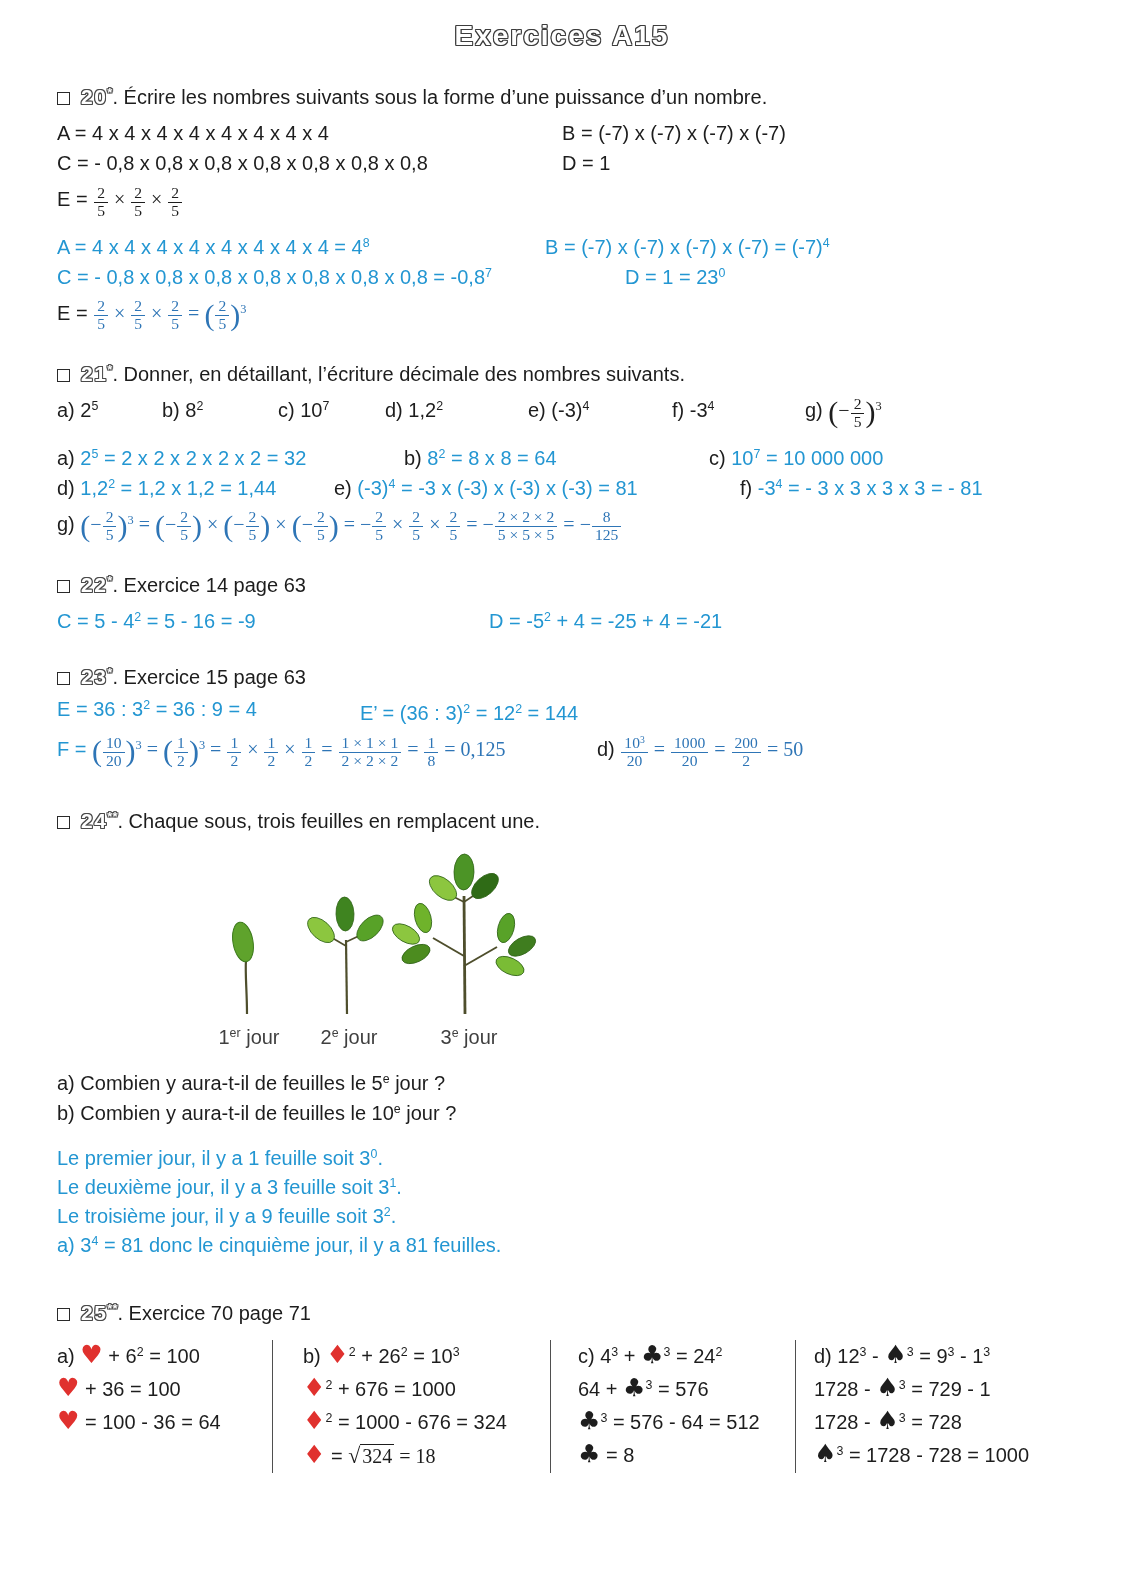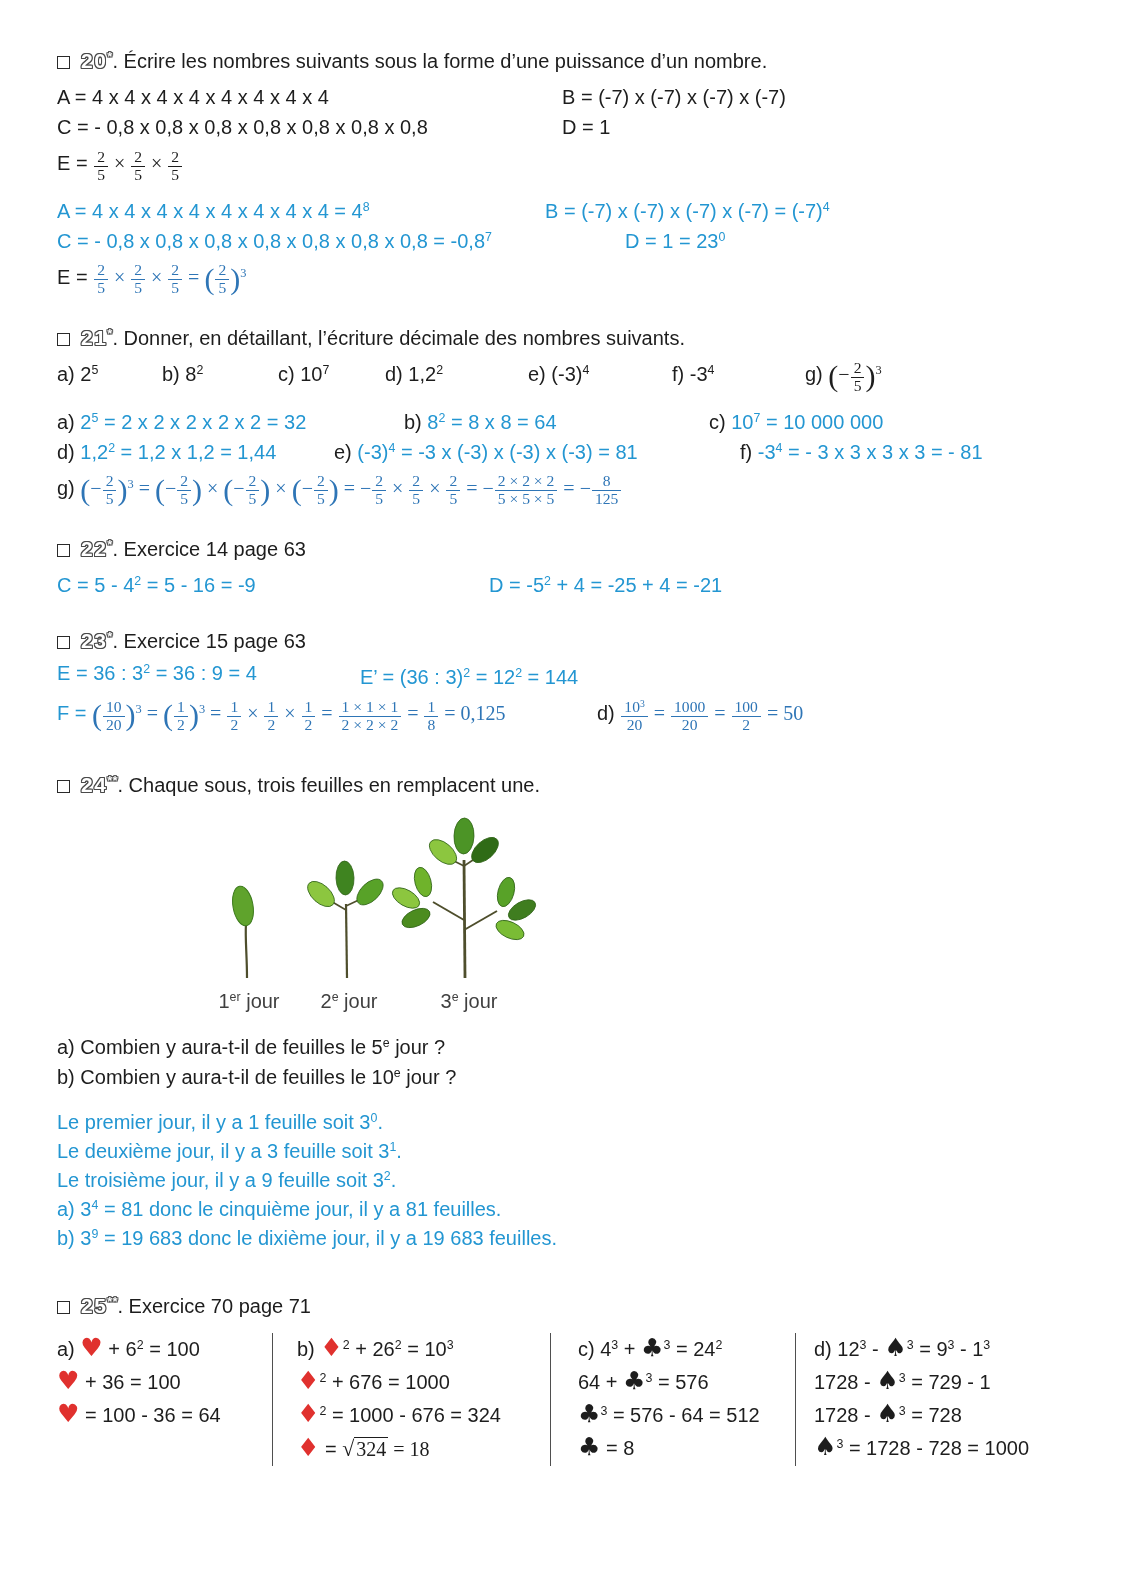--- a/index.html
+++ b/index.html
@@ -67,29 +67,30 @@
 
   .q24 { line-height:30px; }
   .answers24 { margin-top:16px; }
   .answers24 .line { line-height:29px; }
 
   
   .suitgrid { display:flex; align-items:stretch; margin-top:12px; }
   .suitcol { padding-right:12px; }
   .suitcol .line { line-height:33px; }
   .sc1 { width:215px; }
-  .sc2 { width:278px; border-left:1.5px solid #4f4f4f; padding-left:24px; }
+  .sc2 { width:278px; border-left:1.5px solid #4f4f4f; padding-left:30px; }
   .sc3 { width:245px; border-left:1.5px solid #4f4f4f; padding-left:27px; }
   .sc4 { flex:1; border-left:1.5px solid #4f4f4f; padding-left:18px; }
 </style>
 </head>
 <body>
 
 <div class="page">
 
+  <h1 class="page-title">Exercices A15</h1>
 
   <section class="exercise">
     <div class="exheader">
       <span class="checkbox"></span><span class="exnum"><span>20</span><sup class="exstar">*</sup></span><span class="extitle">. Écrire les nombres suivants sous la forme d’une puissance d’un nombre.</span>
     </div>
     <div class="row">
       <div class="cell w505 line"><span>A = 4 x 4 x 4 x 4 x 4 x 4 x 4 x 4</span></div>
       <div class="cell grow line"><span>B = (-7) x (-7) x (-7) x (-7)</span></div>
     </div>
     <div class="row">
@@ -147,21 +148,21 @@
   <section class="exercise">
     <div class="exheader">
       <span class="checkbox"></span><span class="exnum"><span>23</span><sup class="exstar">*</sup></span><span class="extitle">. Exercice 15 page 63</span>
     </div>
     <div class="row">
       <div class="cell" style="width:303px"><span style="color: rgb(35, 150, 210);">E = 36 : 3<span class="sup">2</span> = 36 : 9 = 4</span></div>
       <div class="cell grow line"><span style="color: rgb(35, 150, 210);">E’ = (36 : 3)<span class="sup">2</span> = 12<span class="sup">2</span> = 144</span></div>
     </div>
     <div class="row mtall">
       <div class="cell w540 line"><span style="color: rgb(35, 150, 210);">F = </span><span class="f-math" style="color: rgb(46, 117, 182);"><span class="bigp">(</span><span class="frac"><span class="num">10</span><span class="den">20</span></span><span class="bigp">)</span><span class="sup">3</span> = <span class="bigp">(</span><span class="frac"><span class="num">1</span><span class="den">2</span></span><span class="bigp">)</span><span class="sup">3</span> = <span class="frac"><span class="num">1</span><span class="den">2</span></span> × <span class="frac"><span class="num">1</span><span class="den">2</span></span> × <span class="frac"><span class="num">1</span><span class="den">2</span></span> = <span class="frac"><span class="num">1 × 1 × 1</span><span class="den">2 × 2 × 2</span></span> = <span class="frac"><span class="num">1</span><span class="den">8</span></span> = 0,125</span></div>
-      <div class="cell grow line"><span>d) </span><span class="f-math" style="color: rgb(46, 117, 182);"><span class="frac"><span class="num">10<span class="sup">3</span></span><span class="den">20</span></span> = <span class="frac"><span class="num">1000</span><span class="den">20</span></span> = <span class="frac"><span class="num">100</span><span class="den">2</span></span> = 50</span></div>
+      <div class="cell grow line"><span>d) </span><span class="f-math" style="color: rgb(46, 117, 182);"><span class="frac"><span class="num">10<span class="sup">3</span></span><span class="den">20</span></span> = <span class="frac"><span class="num">1000</span><span class="den">20</span></span> = <span class="frac"><span class="num">200</span><span class="den">2</span></span> = 50</span></div>
     </div>
   </section>
 
   <section class="exercise" style="margin-top:36px">
     <div class="exheader">
       <span class="checkbox"></span><span class="exnum"><span>24</span><sup class="exstar">**</sup></span><span class="extitle">. Chaque sous, trois feuilles en remplacent une.</span>
     </div>
 
     <div class="plant-figure">
       <svg width="340" height="175" viewBox="0 0 340 175">
@@ -206,21 +207,20 @@
 
     <div class="q24" style="margin-top:14px">
       <div class="line"><span>a) Combien y aura-t-il de feuilles le 5<span class="sup">e</span> jour ?</span></div>
       <div class="line"><span>b) Combien y aura-t-il de feuilles le 10<span class="sup">e</span> jour ?</span></div>
     </div>
     <div class="answers24">
       <div class="line"><span style="color: rgb(35, 150, 210);">Le premier jour, il y a 1 feuille soit 3<span class="sup">0</span>.</span></div>
       <div class="line"><span style="color: rgb(35, 150, 210);">Le deuxième jour, il y a 3 feuille soit 3<span class="sup">1</span>.</span></div>
       <div class="line"><span style="color: rgb(35, 150, 210);">Le troisième jour, il y a 9 feuille soit 3<span class="sup">2</span>.</span></div>
       <div class="line"><span style="color: rgb(35, 150, 210);">a) 3<span class="sup">4</span> = 81 donc le cinquième jour, il y a 81 feuilles.</span></div>
-      <div class="line"><span style="color: rgb(35, 150, 210);">b) 3<span class="sup">9</span> = 19 683 donc le dixième jour, il y a 19 683 feuilles.</span></div>
     </div>
   </section>
 
   <section class="exercise" style="margin-top:38px">
     <div class="exheader">
       <span class="checkbox"></span><span class="exnum"><span>25</span><sup class="exstar">**</sup></span><span class="extitle">. Exercice 70 page 71</span>
     </div>
     <div class="suitgrid">
       <div class="suitcol sc1">
         <div class="line"><span>a) </span><span class="f-suit" style="color: rgb(224, 49, 46);">♥</span><span> + 6<span class="sup">2</span> = 100</span></div>

